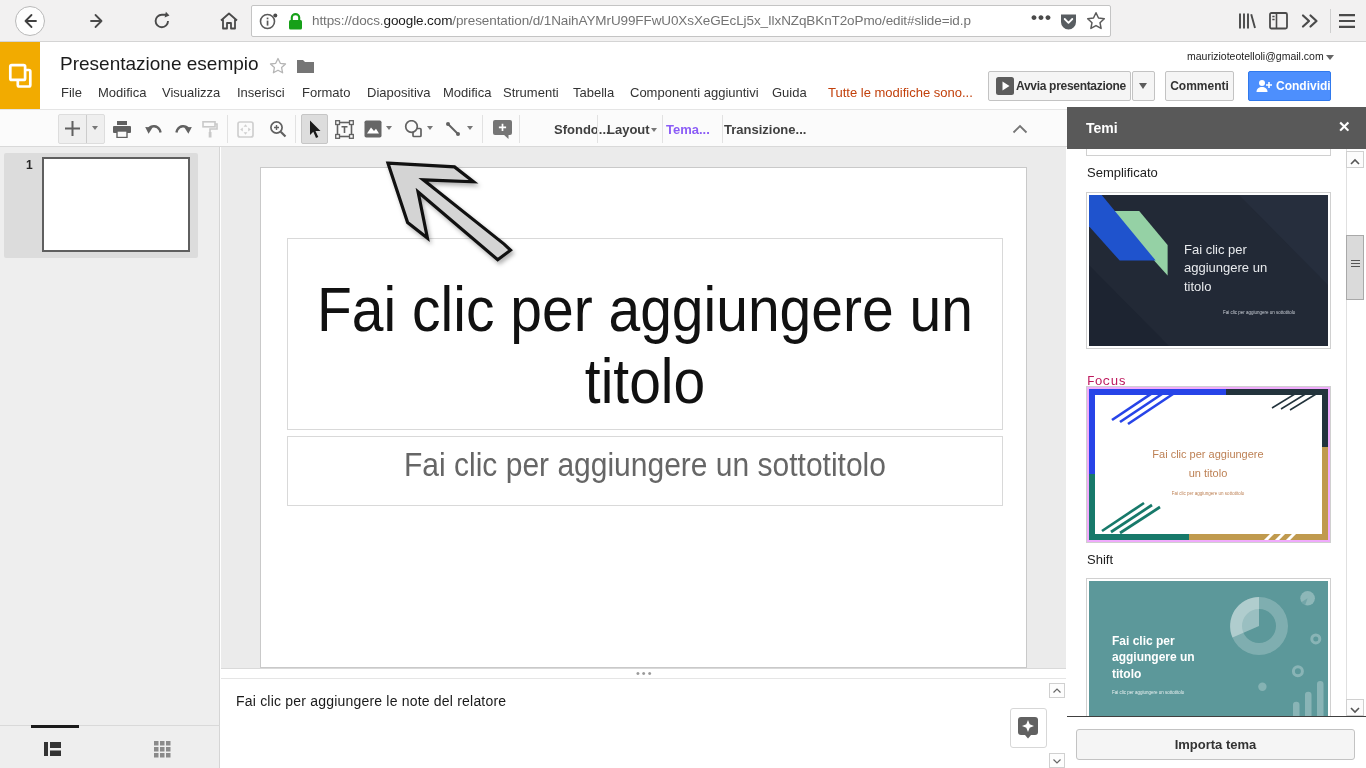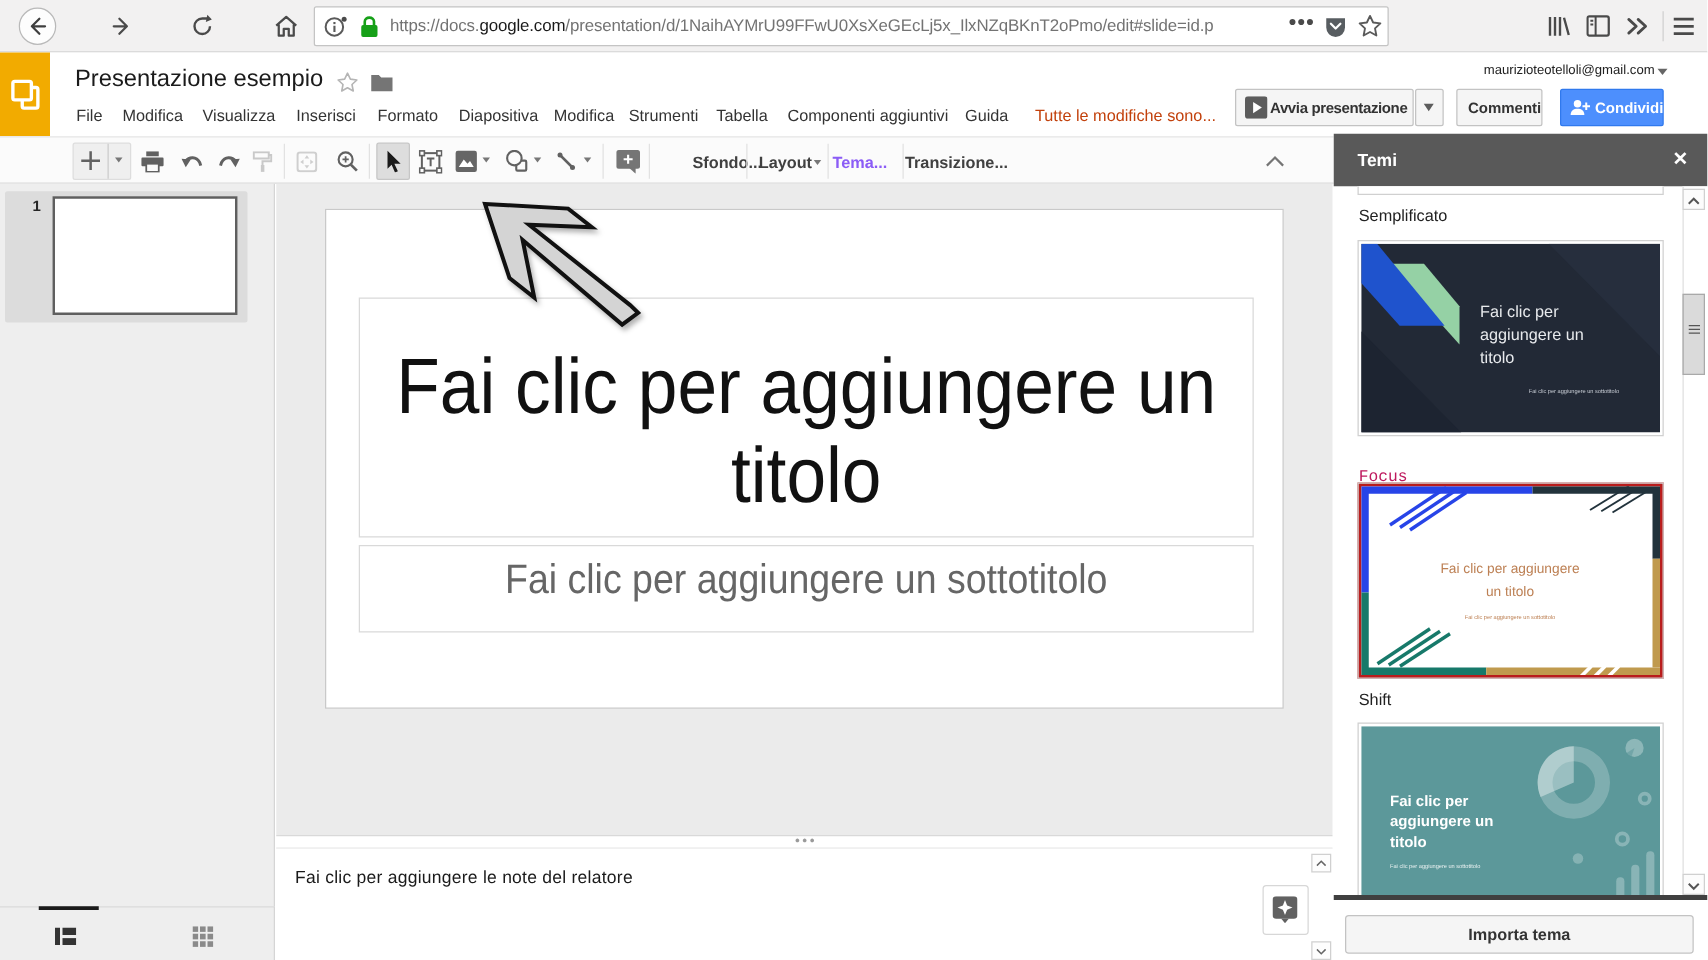--- a/index.html
+++ b/index.html
@@ -106,21 +106,21 @@
   <div class="abs" style="left:1326px;top:13px;width:0;height:0;border-left:4px solid transparent;border-right:4px solid transparent;border-top:5px solid #666;"></div>
 
   <div class="abs" style="left:988px;top:29px;width:143px;height:30px;background:#f5f5f5;border:1px solid #c3c3c3;border-radius:2px;"></div>
   <svg class="abs" style="left:996px;top:35px;" width="18" height="18" viewBox="0 0 18 18">
     <rect x="0" y="0" width="18" height="18" rx="2.5" fill="#5c5c5c"></rect>
     <path d="M6.5 4.5 L13.5 9 L6.5 13.5 Z" fill="#fff"></path>
   </svg>
   <div class="abs" style="left:1016px;top:37px;font-size:12px;letter-spacing:-0.3px;font-weight:bold;color:#333;">Avvia presentazione</div>
   <div class="abs" style="left:1132px;top:29px;width:23px;height:30px;background:#f5f5f5;border:1px solid #c3c3c3;border-radius:2px;"></div>
   <div class="abs" style="left:1139px;top:41px;width:0;height:0;border-left:4.5px solid transparent;border-right:4.5px solid transparent;border-top:6px solid #5c5c5c;"></div>
-  <div class="abs" style="left:1165px;top:29px;width:69px;height:30px;background:#f5f5f5;border:1px solid #c3c3c3;border-radius:2px;font-size:12px;font-weight:bold;color:#333;text-align:right;line-height:29px;">Commenti</div>
+  <div class="abs" style="left:1165px;top:29px;width:69px;height:30px;background:#f5f5f5;border:1px solid #c3c3c3;border-radius:2px;font-size:12px;font-weight:bold;color:#333;text-align:center;line-height:29px;">Commenti</div>
   <div class="abs" style="left:1248px;top:29px;width:83px;height:30px;background:#4d8ffd;border:1px solid #3079ed;border-radius:2px;"></div>
   <svg class="abs" style="left:1256px;top:36px;" width="17" height="16" viewBox="0 0 17 16">
     <circle cx="6" cy="5" r="3" fill="#fff"></circle>
     <path d="M0.5 14 C0.5 10.5 3 9 6 9 C9 9 11.5 10.5 11.5 14 Z" fill="#fff"></path>
     <path d="M13 4 L13 10 M10 7 L16 7" stroke="#fff" stroke-width="1.6"></path>
   </svg>
   <div class="abs" style="left:1276px;top:37px;font-size:12px;font-weight:bold;color:#fff;">Condividi</div>
 </div>
 
 <div class="abs" id="toolbar" style="left:0;top:109px;width:1067px;height:38px;background:#fbfbfb;border-top:1px solid #e5e5e5;border-bottom:1px solid #d9d9d9;">
@@ -251,21 +251,21 @@
         <rect x="12" y="6" width="4.5" height="4.5"></rect>
       <rect x="0" y="12" width="4.5" height="4.5"></rect>
         <rect x="6" y="12" width="4.5" height="4.5"></rect>
         <rect x="12" y="12" width="4.5" height="4.5"></rect>
     </g>
   </svg>
 </div>
 
 <div class="abs" id="workspace" style="left:221px;top:147px;width:845px;height:521px;background:#ebebeb;">
 
-  <div class="abs" style="left:39px;top:20px;width:767px;height:400px;background:#fff;border:1px solid #c9c9c9;">
+  <div class="abs" style="left:39px;top:20px;width:767px;height:501px;background:#fff;border:1px solid #c9c9c9;">
     <div class="abs" style="left:26px;top:70px;width:716px;height:192px;border:1px solid #d9d9d9;"></div>
     <div class="abs" style="left:26px;top:268px;width:716px;height:70px;border:1px solid #d9d9d9;"></div>
     <div class="abs" style="left:26px;top:106px;width:716px;text-align:center;font-size:57px;color:#111;line-height:65px;transform:scaleY(1.1);transform-origin:50% 0;">Fai clic per aggiungere un<br>titolo</div>
     <div class="abs" style="left:26px;top:278px;width:716px;text-align:center;font-size:30px;color:#666;transform:scaleY(1.1);transform-origin:50% 0;">Fai clic per aggiungere un sottotitolo</div>
   </div>
 
   <svg class="abs" style="left:162px;top:11px;filter:drop-shadow(2px 3px 2px rgba(0,0,0,0.3));" width="136" height="108" viewBox="384 158 136 108">
     <polygon points="389,163.2 455.5,166.9 474.5,181.8 424.2,179.8 505.1,244.1 511.5,250.2 498.7,259.7 419.1,192 428.4,238 408.6,222.5" fill="#d4d4d4" stroke="#111" stroke-width="3.2" stroke-linejoin="miter"></polygon>
   </svg>
 </div>
@@ -312,21 +312,21 @@
         <polygon points="20.6,16 50.2,16 78.6,50 78.6,80.5" fill="#95d1a5"></polygon>
         <polygon points="12.7,0 66.7,65.6 30.7,65.6 0,31.3 0,0" fill="#1f53cd"></polygon>
         <text x="95" y="58.5" fill="#e8eaed" font-size="13" font-family="Liberation Sans">Fai clic per</text>
         <text x="95" y="77" fill="#e8eaed" font-size="13" font-family="Liberation Sans">aggiungere un</text>
         <text x="95" y="95.5" fill="#e8eaed" font-size="13" font-family="Liberation Sans">titolo</text>
         <text x="134" y="119" fill="#c7ccd4" font-size="4.5" font-family="Liberation Sans">Fai clic per aggiungere un sottotitolo</text>
       </svg>
     </div>
     <div class="abs" style="left:20px;top:225px;font-size:13px;color:#be185d;font-family:Liberation Mono, monospace;">Focus</div>
 
-    <div class="abs" style="left:19px;top:237px;width:245px;height:157px;background:#b91c1c;border:1px solid #d0d0d0;">
+    <div class="abs" style="left:19px;top:237px;width:245px;height:157px;background:#f0abfc;border:1px solid #d0d0d0;">
       <svg width="239" height="151" viewBox="0 0 239 151" style="position:absolute;left:2px;top:2px;">
         <rect width="239" height="151" fill="#ffffff"></rect>
         <polygon points="0,0 137,0 137,6 6,6 6,85 0,85" fill="#2744e8"></polygon>
         <polygon points="137,0 239,0 239,58 233,58 233,6 137,6" fill="#22333c"></polygon>
         <polygon points="0,85 6,85 6,145 100,145 100,151 0,151" fill="#17796a"></polygon>
         <polygon points="100,145 239,145 239,58 233,58 233,145 100,145" fill="#c09a4e"></polygon>
         <rect x="100" y="145" width="139" height="6" fill="#c09a4e"></rect>
         <g stroke="#2744e8" stroke-width="2.7" fill="none">
           <line x1="23" y1="31" x2="68" y2="1"></line>
             <line x1="31" y1="33" x2="76" y2="3"></line>
@@ -387,16 +387,16 @@
     <div class="abs" style="left:279px;top:86px;width:18px;height:65px;background:#dadada;border:1px solid #a9a9a9;">
       <div style="margin:24px auto 0;width:9px;border-top:1px solid #555;"></div>
       <div style="margin:2px auto 0;width:9px;border-top:1px solid #555;"></div>
       <div style="margin:2px auto 0;width:9px;border-top:1px solid #555;"></div>
     </div>
     <div class="abs" style="left:279px;top:550px;width:18px;height:17px;background:#fcfcfc;border:1px solid #d0d0d0;text-align:center;"><svg width="10" height="8" style="margin-top:4px;">
           <path d="M1 2 L5 6 L9 2" stroke="#555" stroke-width="1.6" fill="none"></path>
         </svg></div>
   </div>
 
-  <div class="abs" style="left:0;top:609px;width:299px;height:36px;background:#fff;border-top:4px solid #404040;">
+  <div class="abs" style="left:0;top:609px;width:299px;height:36px;background:#fff;border-top:1px solid #404040;">
     <div class="abs" style="left:9px;top:12px;width:279px;height:31px;background:#f5f5f5;border:1px solid #c3c3c3;border-radius:3px;font-size:13px;font-weight:bold;color:#333;text-align:center;line-height:29px;">Importa tema</div>
   </div>
 </div>
 
 </body></html>

